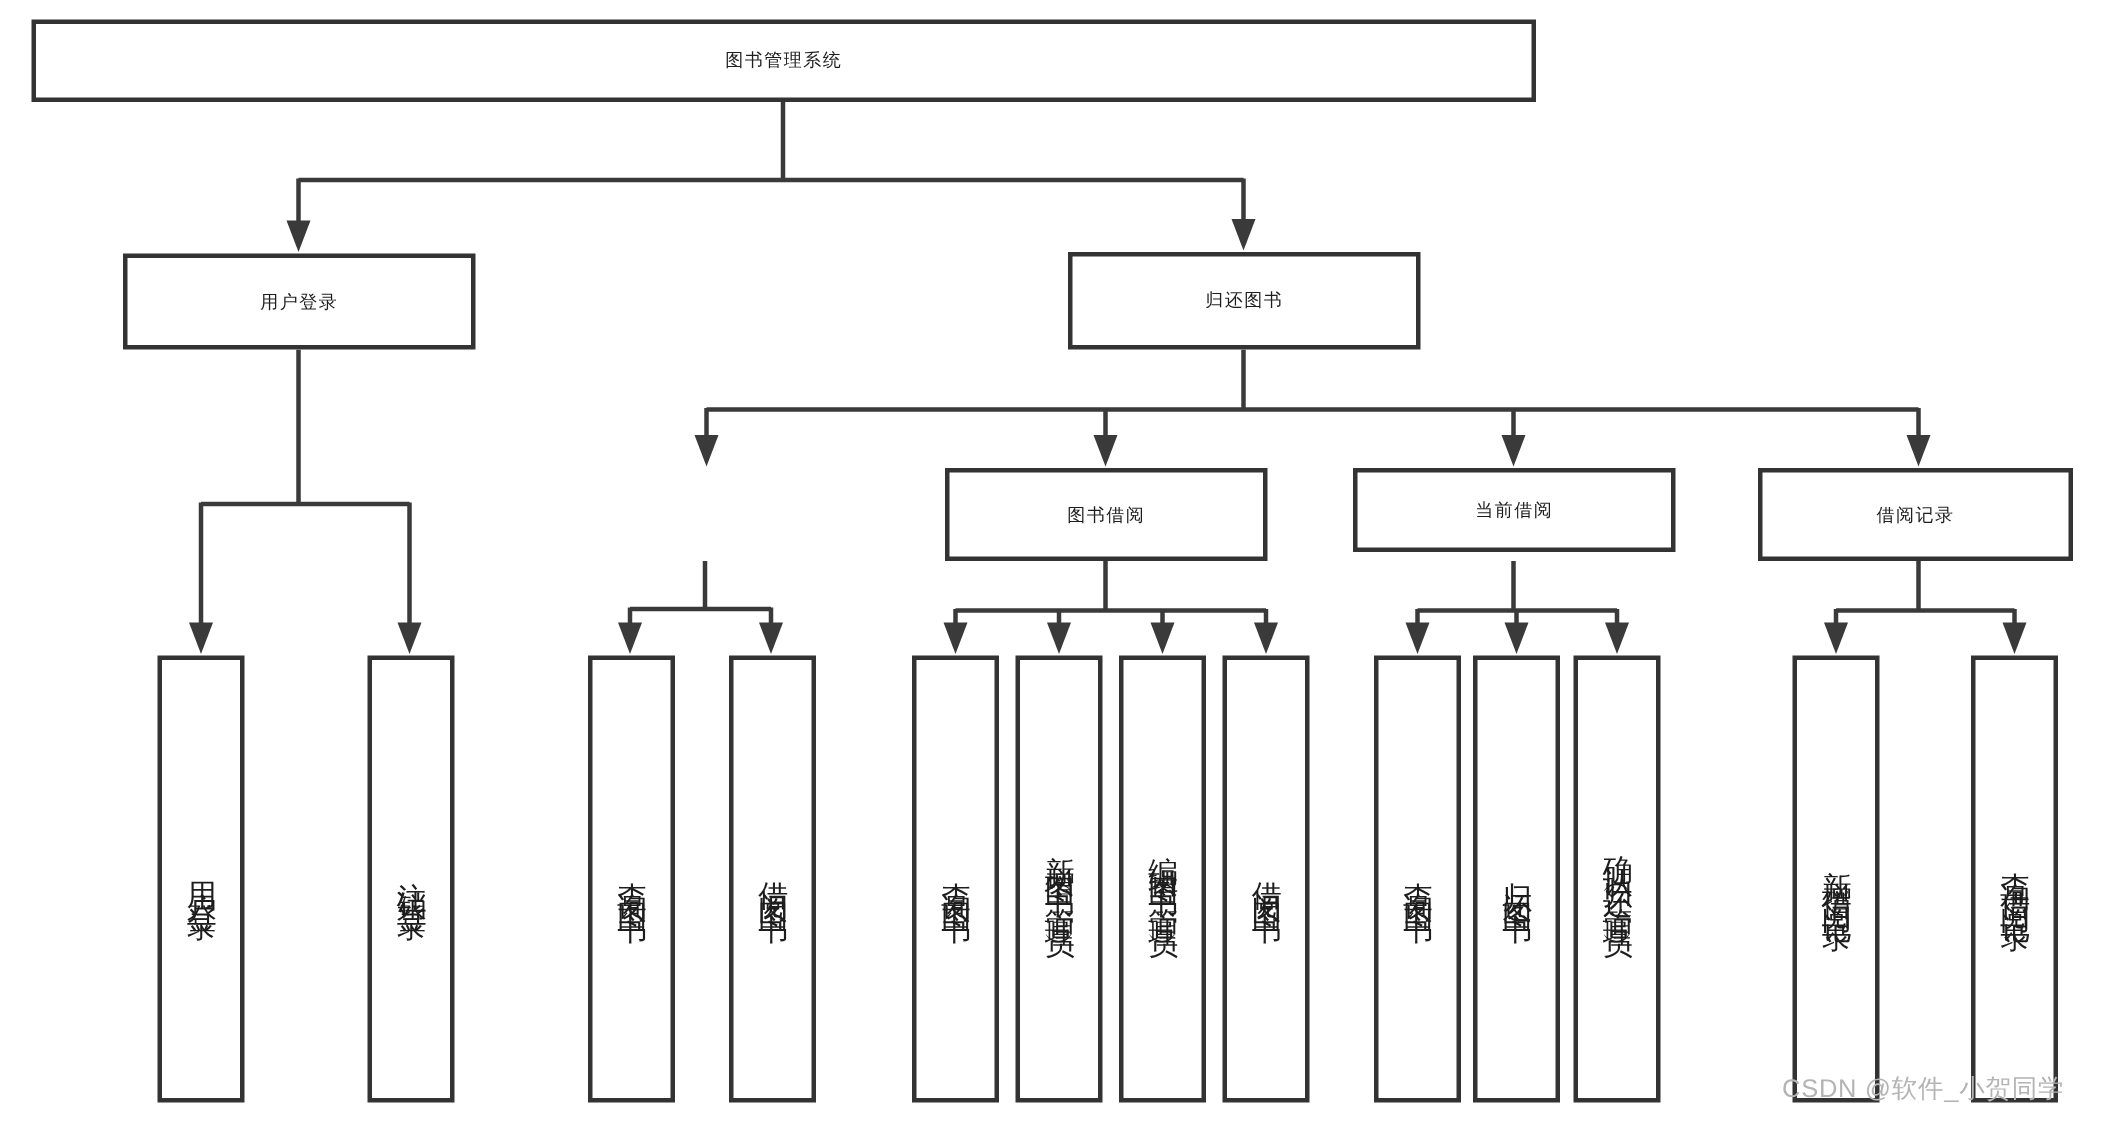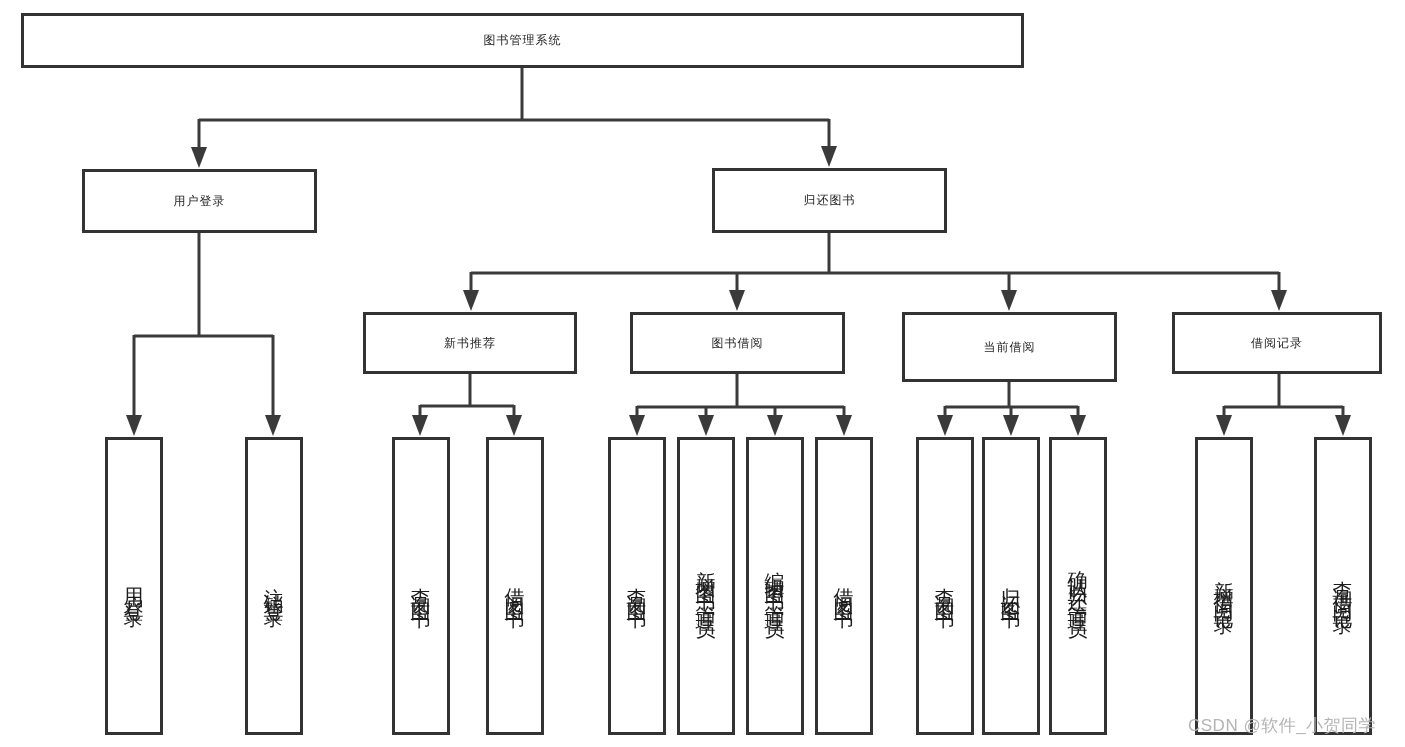--- a/index.html
+++ b/index.html
@@ -122,27 +122,24 @@
     <span class="lbl">图书管理系统</span>
   </div>
 
   <div class="hbox" style="left:82px; top:169px; width:235px; height:64px;">
     <span class="lbl">用户登录</span>
   </div>
   <div class="hbox" style="left:712px; top:168px; width:235px; height:65px;">
     <span class="lbl">归还图书</span>
   </div>
 
-  <div class="hbox" style="left:363px; top:312px; width:214px; height:62px;">
-    <span class="lbl">新书推荐</span>
-  </div>
   <div class="hbox" style="left:630px; top:312px; width:215px; height:62px;">
     <span class="lbl">图书借阅</span>
   </div>
-  <div class="hbox" style="left:902px; top:312px; width:215px; height:70px;">
+  <div class="hbox" style="left:902px; top:312px; width:215px; height:56px;">
     <span class="lbl">当前借阅</span>
   </div>
   <div class="hbox" style="left:1172px; top:312px; width:210px; height:62px;">
     <span class="lbl">借阅记录</span>
   </div>
 
   <div class="vbox" style="left:105px; top:437px; width:58px; height:298px;">
     <span class="lbl">用户登录</span>
   </div>
   <div class="vbox" style="left:245px; top:437px; width:58px; height:298px;">

